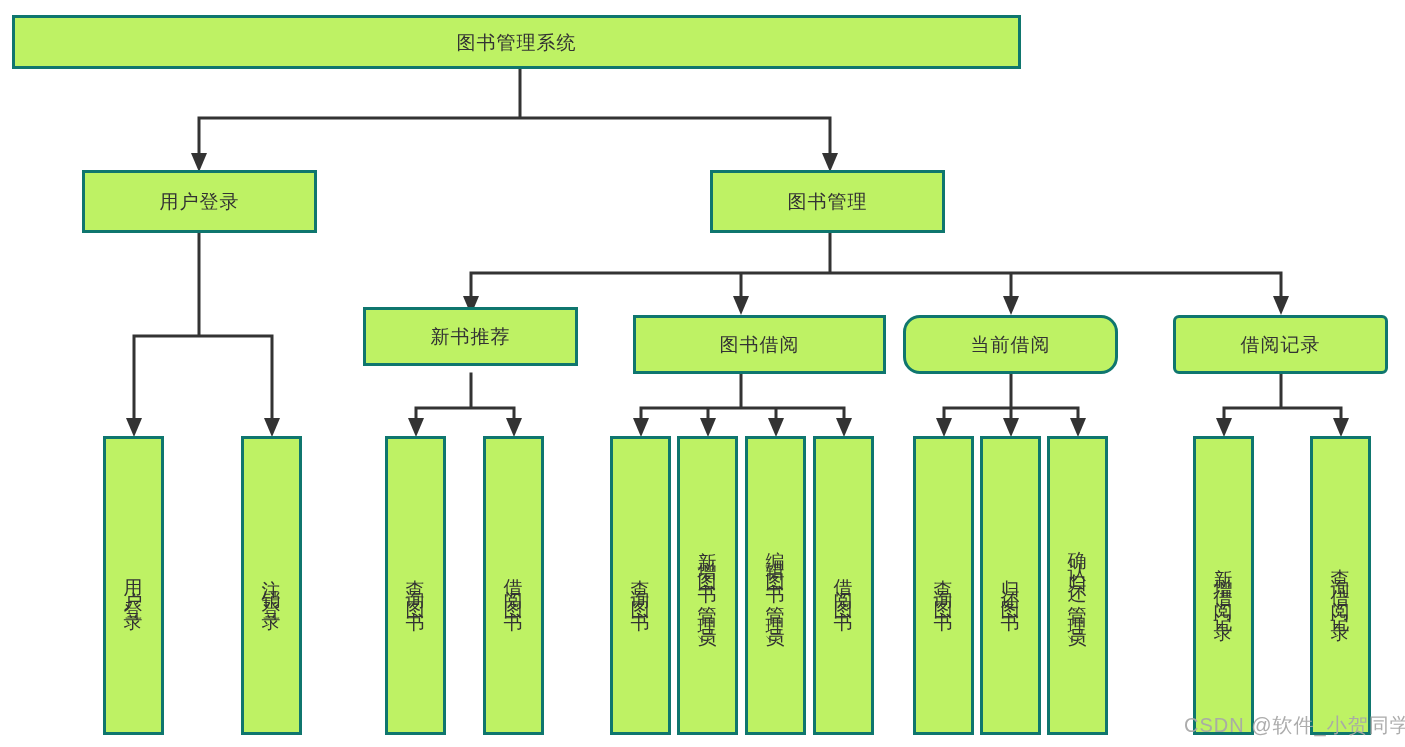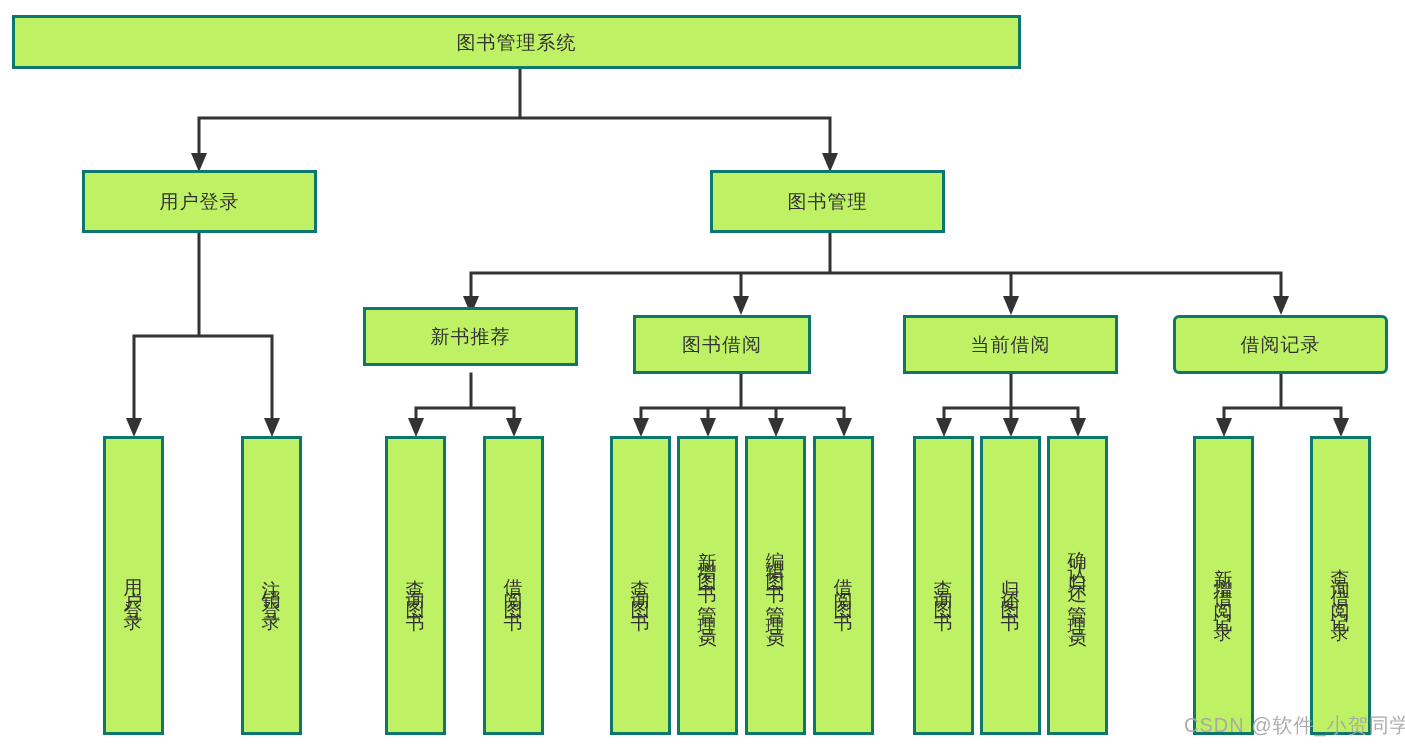--- a/index.html
+++ b/index.html
@@ -94,22 +94,22 @@
       <polygon points="1333,418 1349,418 1341,437"></polygon>
     </g>
   </svg>
 
   <div class="node hnode" style="left:12px; top:15px; width:1009px; height:54px;">图书管理系统</div>
 
   <div class="node hnode" style="left:82px; top:170px; width:235px; height:63px;">用户登录</div>
   <div class="node hnode" style="left:676px; top:170px; width:235px; height:63px;margin-left:34px;">图书管理</div>
 
   <div class="node hnode" style="left:363px; top:307px; width:215px; height:59px;">新书推荐</div>
-  <div class="node hnode" style="left:633px; top:315px; width:178px; height:59px;">图书借阅</div>
-  <div class="node hnode" style="left:903px; top:315px; width:215px; height:59px;">当前借阅</div>
+  <div class="node hnode" style="left:633px; top:315px; width:253px; height:59px;">图书借阅</div>
+  <div class="node hnode" style="left:903px; top:315px; width:215px; height:59px;border-radius:17px;">当前借阅</div>
   <div class="node hnode" style="left:1173px; top:315px; width:215px; height:59px;border-radius:6px;">借阅记录</div>
 
   <div class="node vnode" style="left:103px; top:436px; width:61px; height:299px;">用户登录</div>
   <div class="node vnode" style="left:241px; top:436px; width:61px; height:299px;">注销登录</div>
 
   <div class="node vnode" style="left:385px; top:436px; width:61px; height:299px;">查询图书</div>
   <div class="node vnode" style="left:483px; top:436px; width:61px; height:299px;">借阅图书</div>
 
   <div class="node vnode" style="left:610px; top:436px; width:61px; height:299px;">查询图书</div>
   <div class="node vnode" style="left:677px; top:436px; width:61px; height:299px;">新增图书（管理员）</div>

